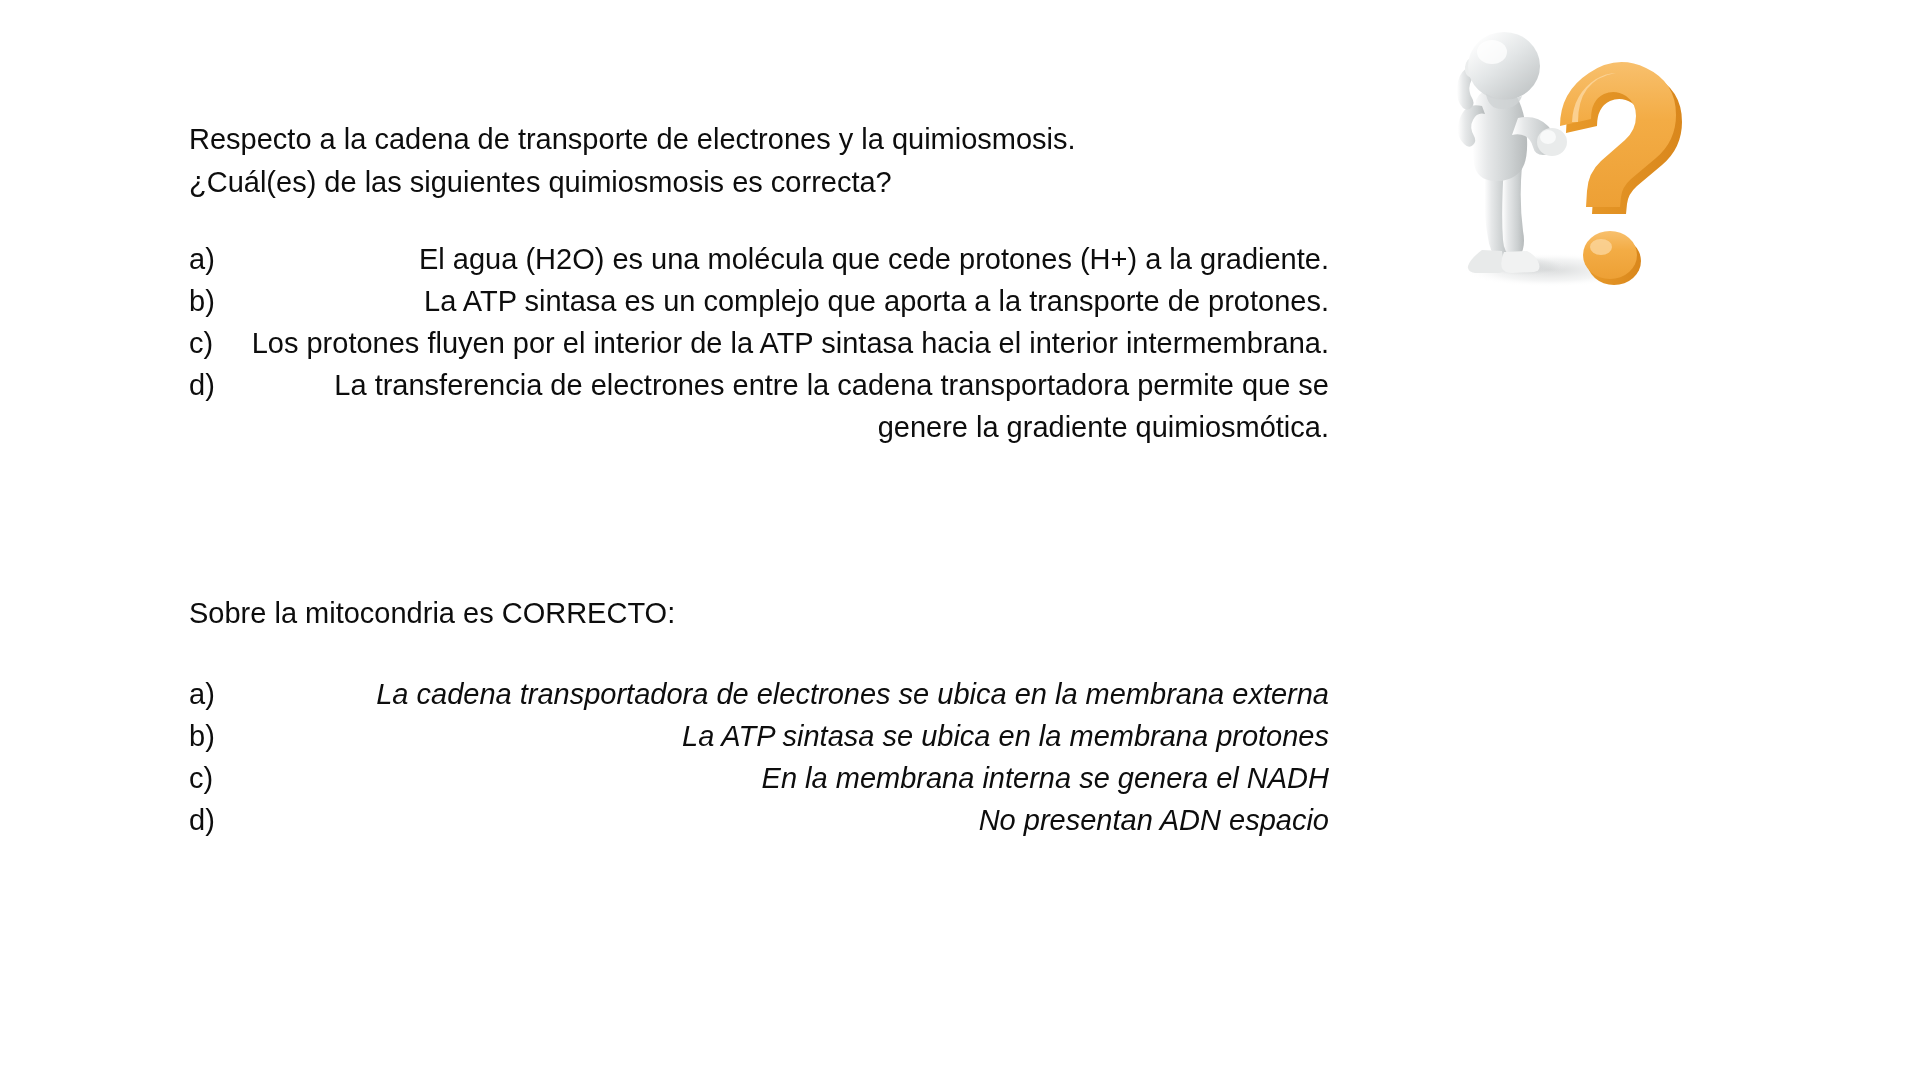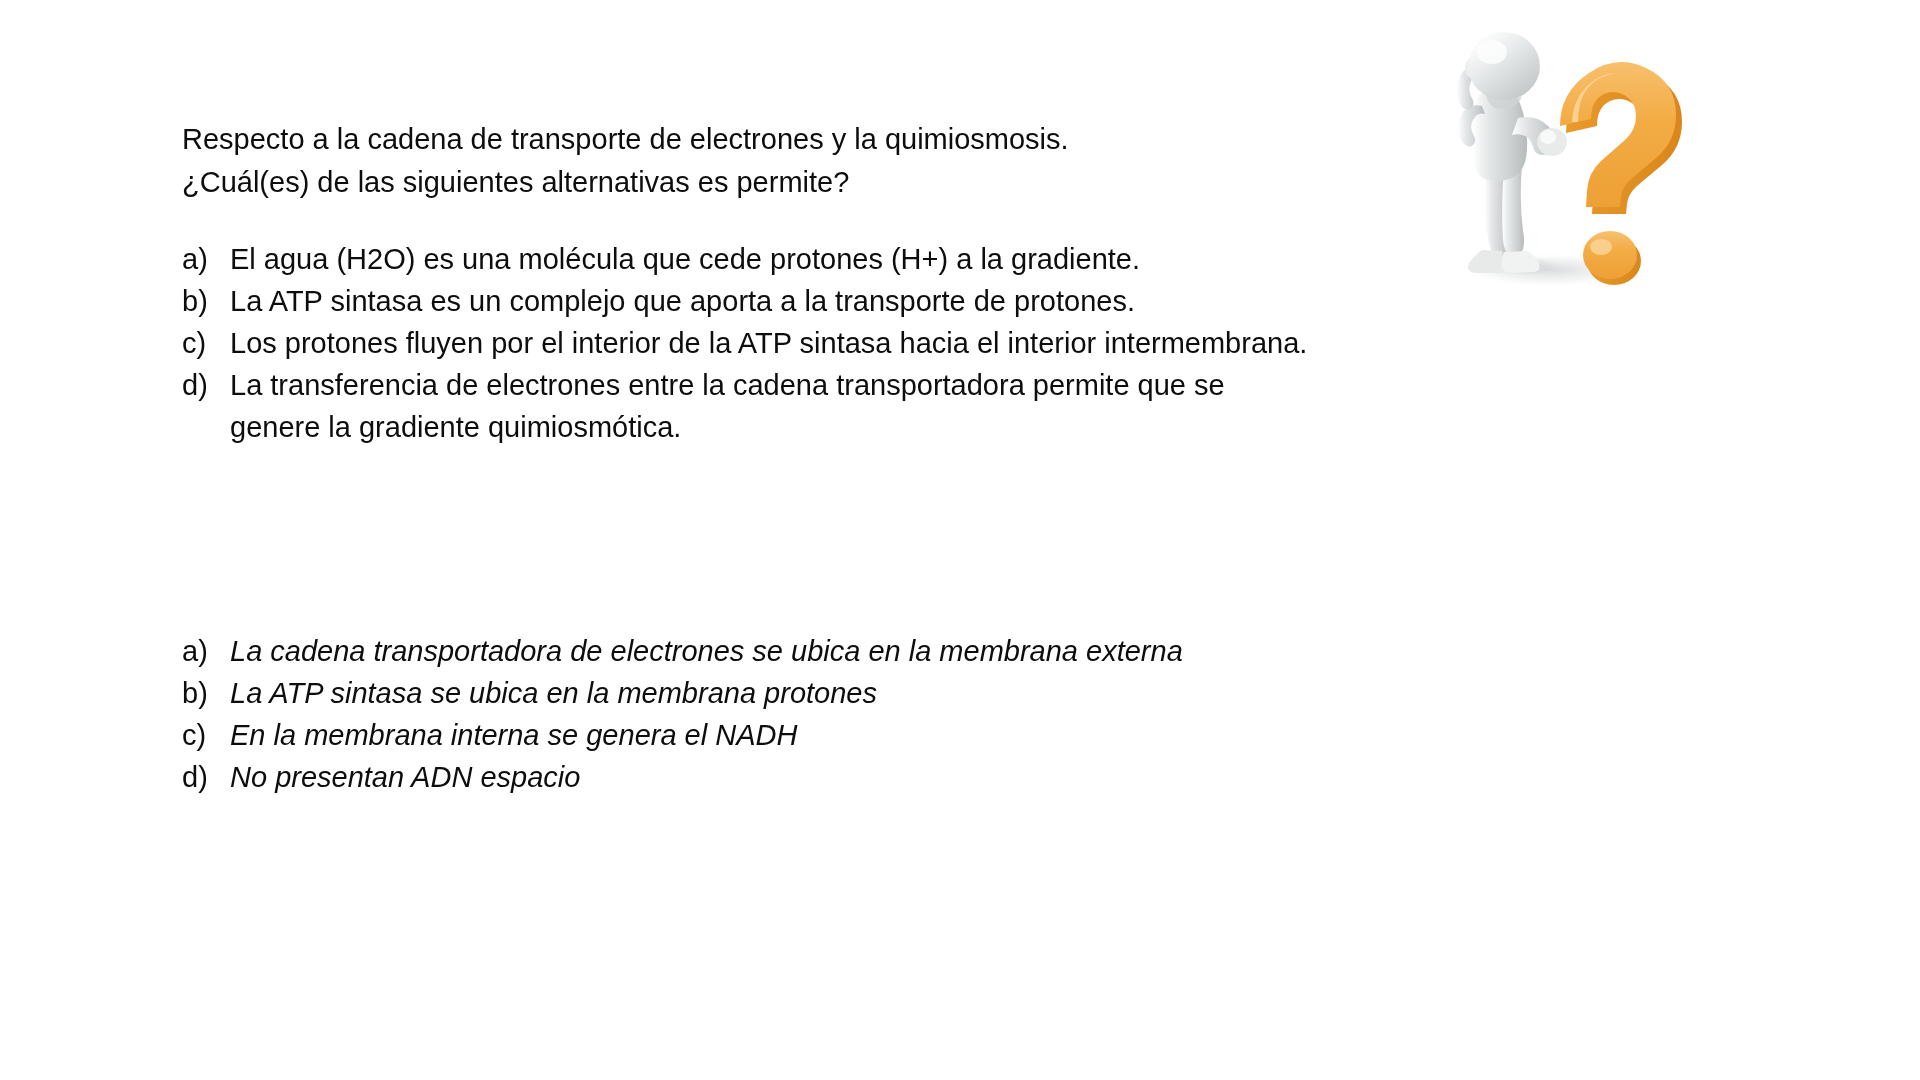--- a/index.html
+++ b/index.html
@@ -18,21 +18,21 @@
 
   .slide {
     position: absolute;
     inset: 0;
     background: #ffffff;
   }
 
   
   .content {
     position: absolute;
-    left: 182px;
+    left: 189px;
     top: 118px;
     width: 1140px;
   }
 
   .qblock { margin: 0; }
 
   .stem {
     font-size: 29px;
     line-height: 43px;
     color: #0d0d0d;
@@ -52,20 +52,21 @@
     line-height: 42px;
     color: #0d0d0d;
   }
   .opt-marker {
     width: 48px;
     flex: 0 0 48px;
     text-align: left;
   }
   .opt-text {
     flex: 1 1 auto;
+    text-align: right;
   }
 
   .spacer-sm { height: 34px; }
   .spacer-q2 { height: 144px; }
   .spacer-mid { height: 38px; }
 
   
   .q2 .opt-text { width: 1000px; font-style: italic; }
 
   
@@ -80,21 +81,21 @@
 </style>
 </head>
 <body>
 
 <div class="slide">
 
   <div class="content">
 
     <div class="qblock q1">
       <div class="stem">Respecto a la cadena de transporte de electrones y la quimiosmosis.</div>
-      <div class="stem">¿Cuál(es) de las siguientes alternativas es permite?</div>
+      <div class="stem">¿Cuál(es) de las siguientes quimiosmosis es correcta?</div>
 
       <div class="spacer-sm"></div>
 
       <ul class="options">
         <li class="opt">
           <span class="opt-marker">a)</span>
           <span class="opt-text">El agua (H2O) es una molécula que cede protones (H+) a la gradiente.</span>
         </li>
         <li class="opt">
           <span class="opt-marker">b)</span>
@@ -107,20 +108,21 @@
         <li class="opt">
           <span class="opt-marker">d)</span>
           <span class="opt-text">La transferencia de electrones entre la cadena transportadora permite que se genere la gradiente quimiosmótica.</span>
         </li>
       </ul>
     </div>
 
     <div class="spacer-q2"></div>
 
     <div class="qblock q2">
+      <div class="stem">Sobre la mitocondria es CORRECTO:</div>
 
       <div class="spacer-mid"></div>
 
       <ul class="options">
         <li class="opt">
           <span class="opt-marker">a)</span>
           <span class="opt-text">La cadena transportadora de electrones se ubica en la membrana externa</span>
         </li>
         <li class="opt">
           <span class="opt-marker">b)</span>

